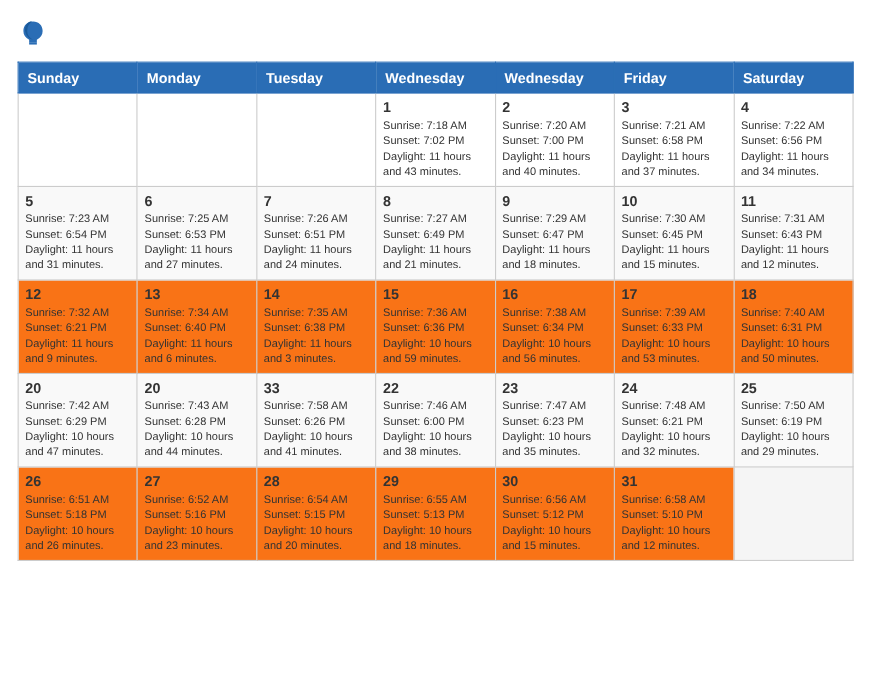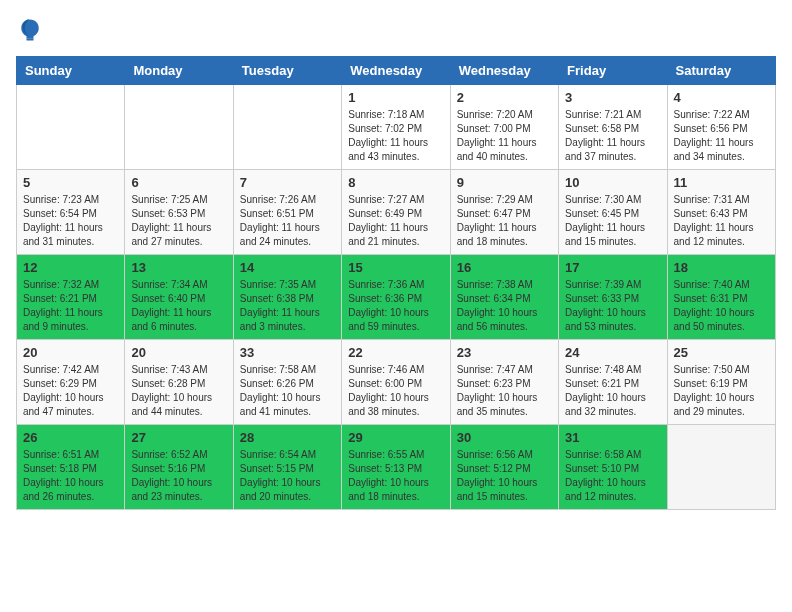--- a/index.html
+++ b/index.html
@@ -58,21 +58,21 @@
       border: 1px solid #2a6db5;
     }
     .calendar td {
       vertical-align: top;
       padding: 5px 6px;
       border: 1px solid #ccc;
       font-size: 11px;
       color: #333;
       width: 108px;
       min-height: 80px;
-      background: #22c55e;
+      background: #f97316;
     }
     .calendar td.empty {
       background: #f5f5f5;
     }
     .day-number {
       font-size: 13px;
       font-weight: bold;
       margin-bottom: 3px;
       display: block;
     }

